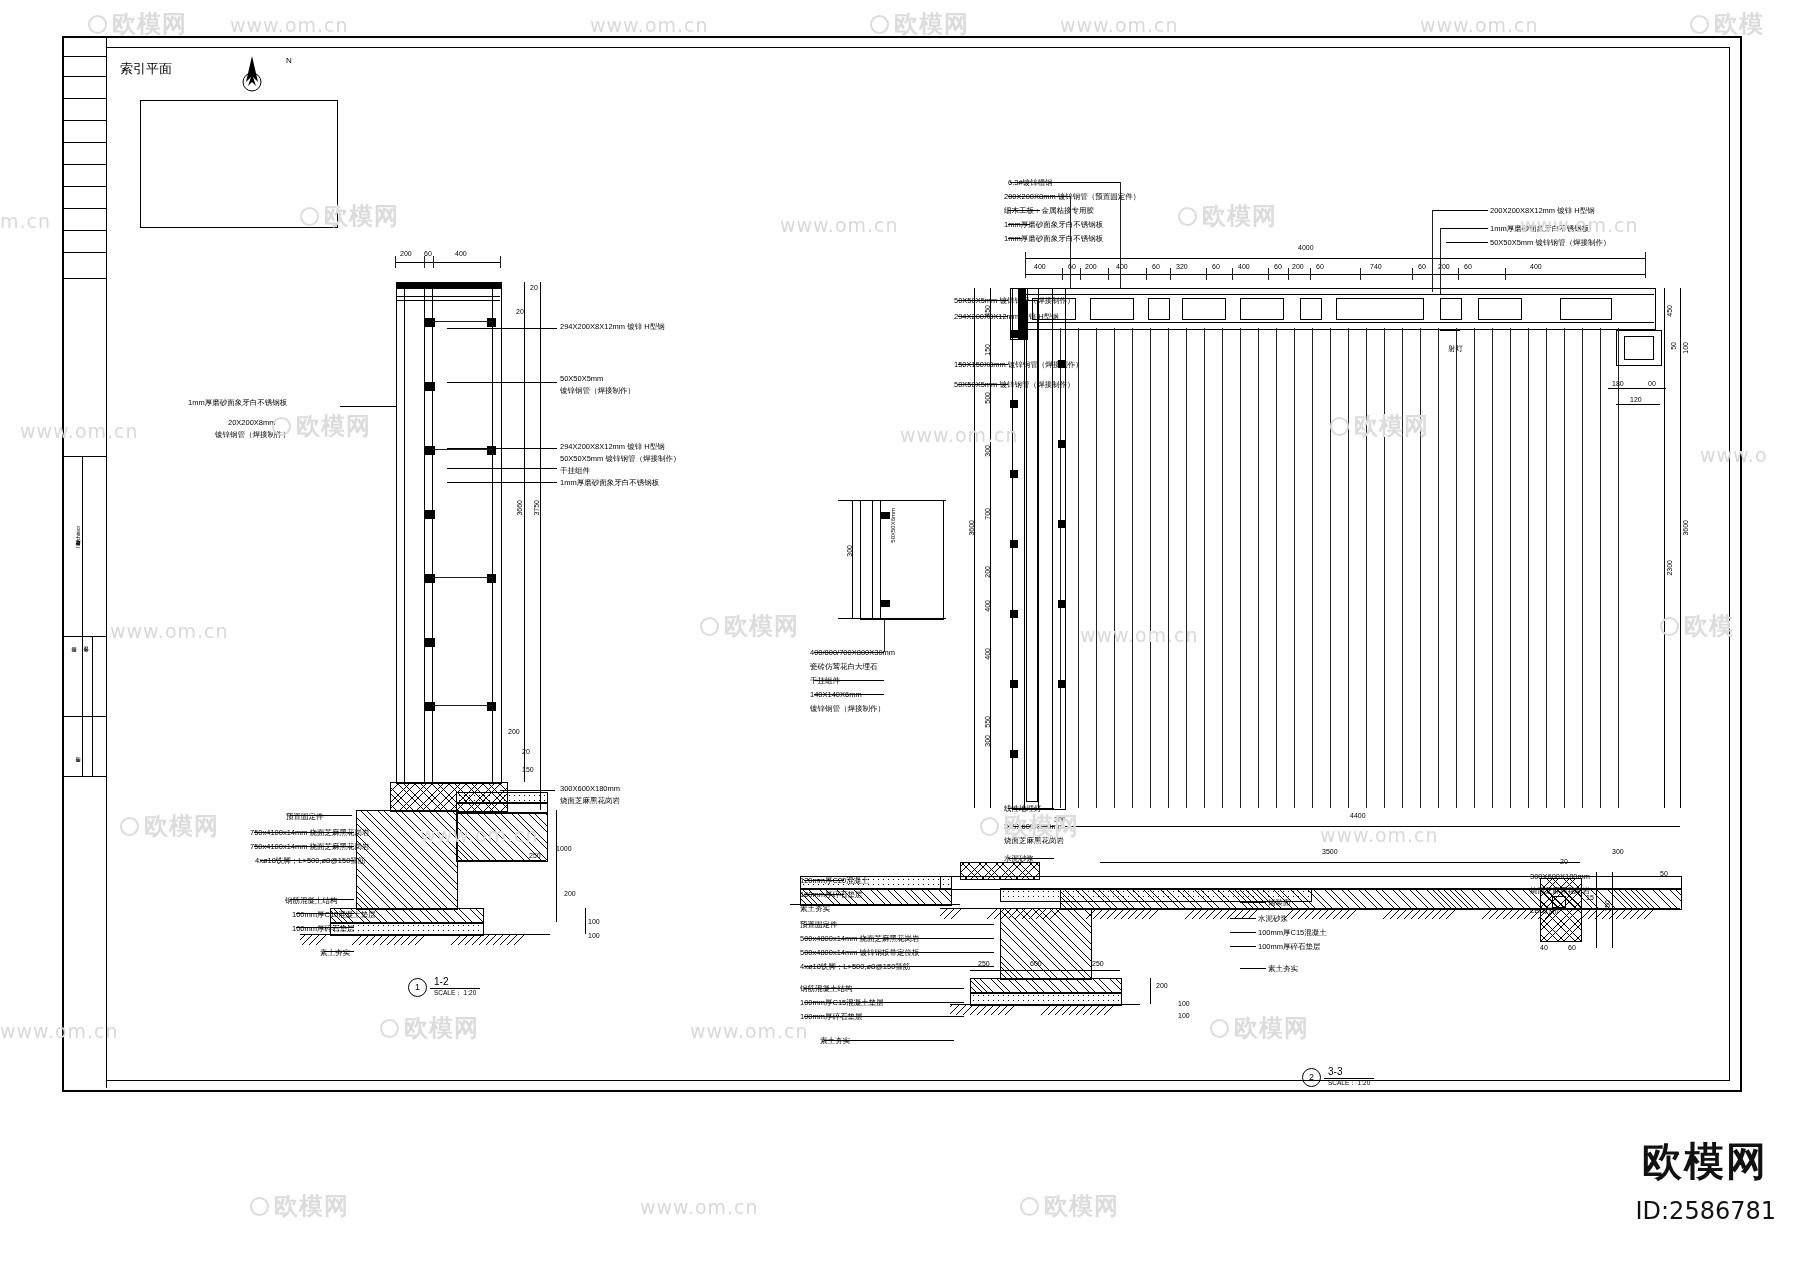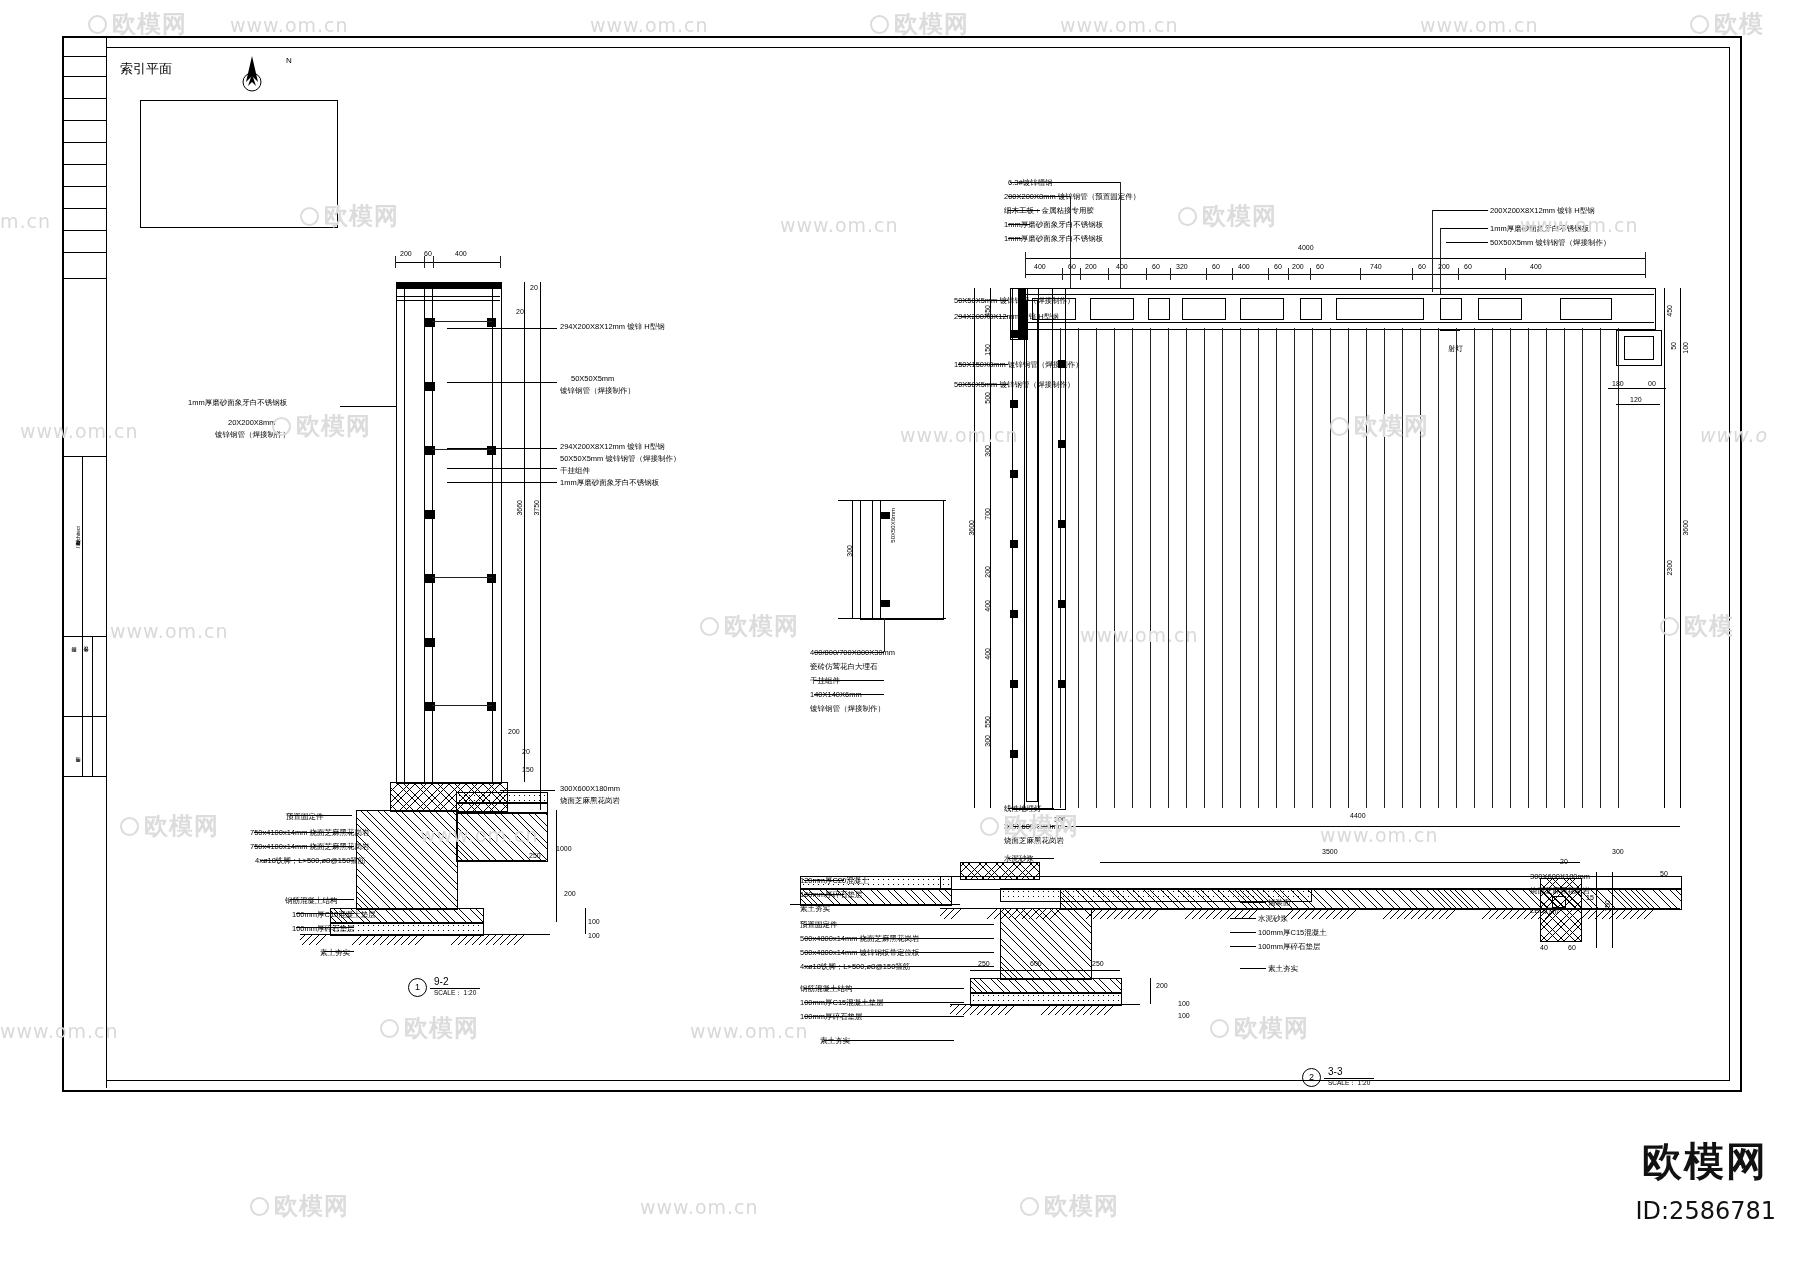--- a/index.html
+++ b/index.html
@@ -99,21 +99,21 @@
     <div class="wm" style="left:0px;top:210px;">m.cn</div>
     <div class="wm cn" style="left:300px;top:200px;"><span class="circ"></span>欧模网</div>
     <div class="wm" style="left:780px;top:214px;">www.om.cn</div>
     <div class="wm cn" style="left:1178px;top:200px;"><span class="circ"></span>欧模网</div>
     <div class="wm" style="left:1520px;top:214px;">www.om.cn</div>
 
     <div class="wm" style="left:20px;top:420px;">www.om.cn</div>
     <div class="wm cn" style="left:272px;top:410px;"><span class="circ"></span>欧模网</div>
     <div class="wm" style="left:900px;top:424px;">www.om.cn</div>
     <div class="wm cn" style="left:1330px;top:410px;"><span class="circ"></span>欧模网</div>
-    <div class="wm" style="left:1700px;top:424px;font-style:italic;">www.o</div>
+    <div class="wm" style="left:1700px;top:444px;">www.o</div>
 
     <div class="wm" style="left:110px;top:620px;">www.om.cn</div>
     <div class="wm cn" style="left:700px;top:610px;"><span class="circ"></span>欧模网</div>
     <div class="wm" style="left:1080px;top:624px;">www.om.cn</div>
     <div class="wm cn" style="left:1660px;top:610px;"><span class="circ"></span>欧模</div>
 
     <div class="wm cn" style="left:120px;top:810px;"><span class="circ"></span>欧模网</div>
     <div class="wm" style="left:420px;top:824px;">www.om.cn</div>
     <div class="wm cn" style="left:980px;top:810px;"><span class="circ"></span>欧模网</div>
     <div class="wm" style="left:1320px;top:824px;">www.om.cn</div>
@@ -228,21 +228,21 @@
     <div class="dim" style="left:556px;top:845px;">1000</div>
     <div class="dim" style="left:564px;top:890px;">200</div>
     <div class="dim" style="left:588px;top:918px;">100</div>
     <div class="dim" style="left:588px;top:932px;">100</div>
     <div class="v" style="left:556px;top:810px;height:112px;"></div>
     <div class="v" style="left:585px;top:908px;height:26px;"></div>
 
     <div class="h lead" style="left:447px;top:328px;width:110px;"></div>
     <div class="lbl" style="left:560px;top:322px;">294X200X8X12mm 镀锌 H型钢</div>
     <div class="h lead" style="left:447px;top:382px;width:110px;"></div>
-    <div class="lbl" style="left:560px;top:374px;margin-left:11px;">50X50X5mm</div>
+    <div class="lbl" style="left:560px;top:374px;">50X50X5mm</div>
     <div class="lbl" style="left:560px;top:386px;">镀锌钢管（焊接制作）</div>
     <div class="h lead" style="left:447px;top:448px;width:110px;"></div>
     <div class="lbl" style="left:560px;top:442px;">294X200X8X12mm 镀锌 H型钢</div>
     <div class="lbl" style="left:560px;top:454px;">50X50X5mm 镀锌钢管（焊接制作）</div>
     <div class="h lead" style="left:447px;top:468px;width:110px;"></div>
     <div class="lbl" style="left:560px;top:466px;">干挂组件</div>
     <div class="h lead" style="left:447px;top:482px;width:110px;"></div>
     <div class="lbl" style="left:560px;top:478px;">1mm厚磨砂面象牙白不锈钢板</div>
     <div class="h lead" style="left:500px;top:790px;width:55px;"></div>
     <div class="lbl" style="left:560px;top:784px;">300X600X180mm</div>
@@ -264,21 +264,21 @@
     <div class="h lead" style="left:290px;top:815px;width:62px;"></div>
     <div class="h lead" style="left:254px;top:832px;width:100px;"></div>
     <div class="h lead" style="left:254px;top:846px;width:100px;"></div>
     <div class="h lead" style="left:260px;top:860px;width:94px;"></div>
     <div class="h lead" style="left:290px;top:899px;width:64px;"></div>
     <div class="h lead" style="left:296px;top:913px;width:58px;"></div>
     <div class="h lead" style="left:296px;top:927px;width:58px;"></div>
     <div class="h lead" style="left:324px;top:951px;width:30px;"></div>
 
     <div class="tag-circle" style="left:408px;top:978px;">1</div>
-    <div class="tag-name" style="left:434px;top:976px;">9-2</div>
+    <div class="tag-name" style="left:434px;top:976px;">1-2</div>
     <div class="tag-scale" style="left:434px;top:989px;">SCALE： 1:20</div>
     <div class="h" style="left:430px;top:988px;width:50px;"></div>
   </div>
 
   <div>
 
     <div class="h" style="left:1025px;top:258px;width:620px;"></div>
     <div class="dim" style="left:1298px;top:244px;">4000</div>
     <div class="h" style="left:1025px;top:274px;width:620px;"></div>
     <div class="dim" style="left:1034px;top:263px;">400</div>

